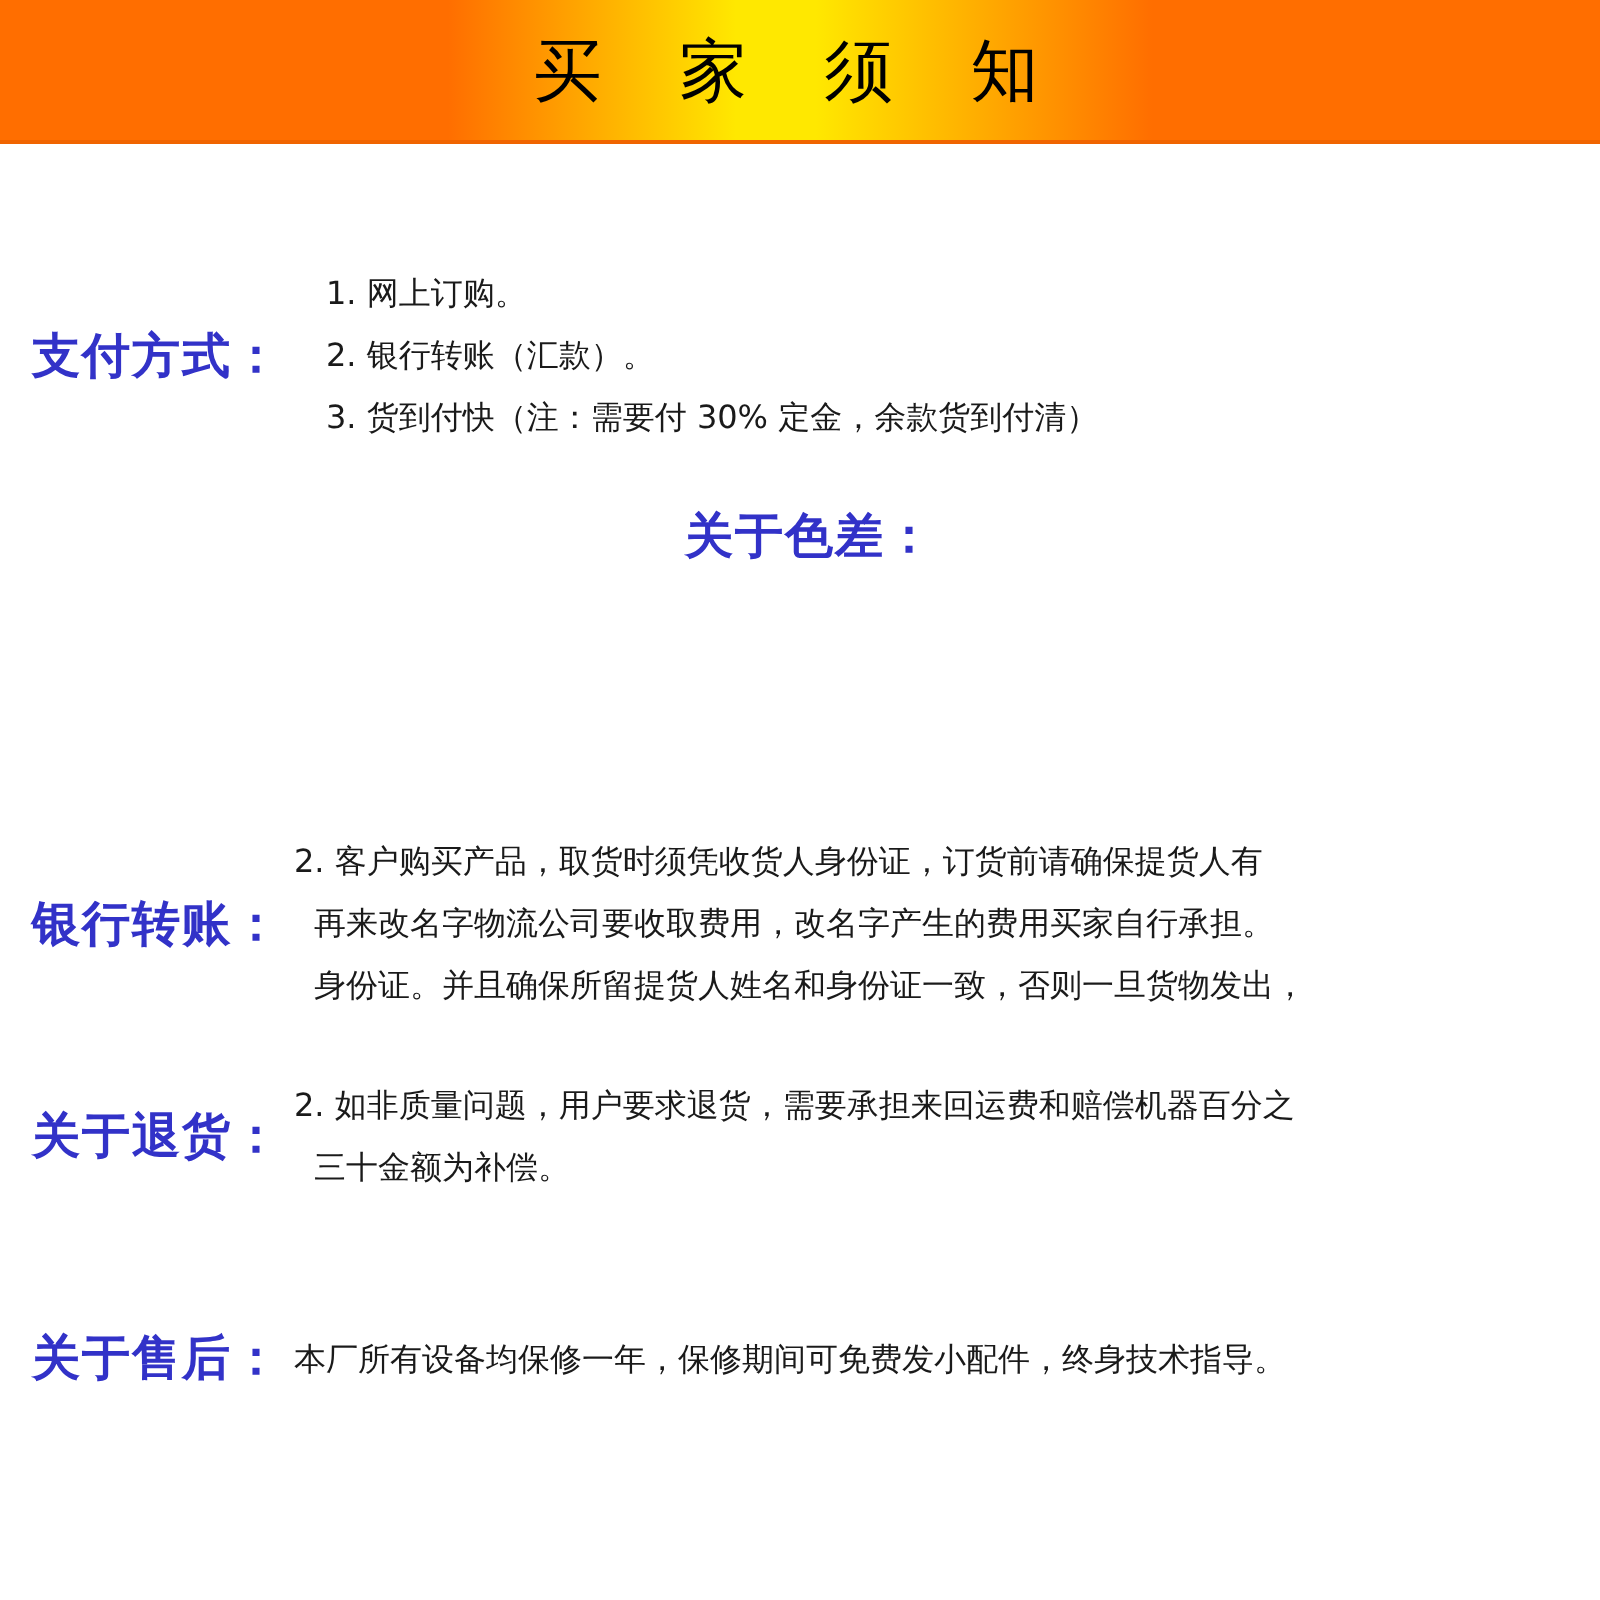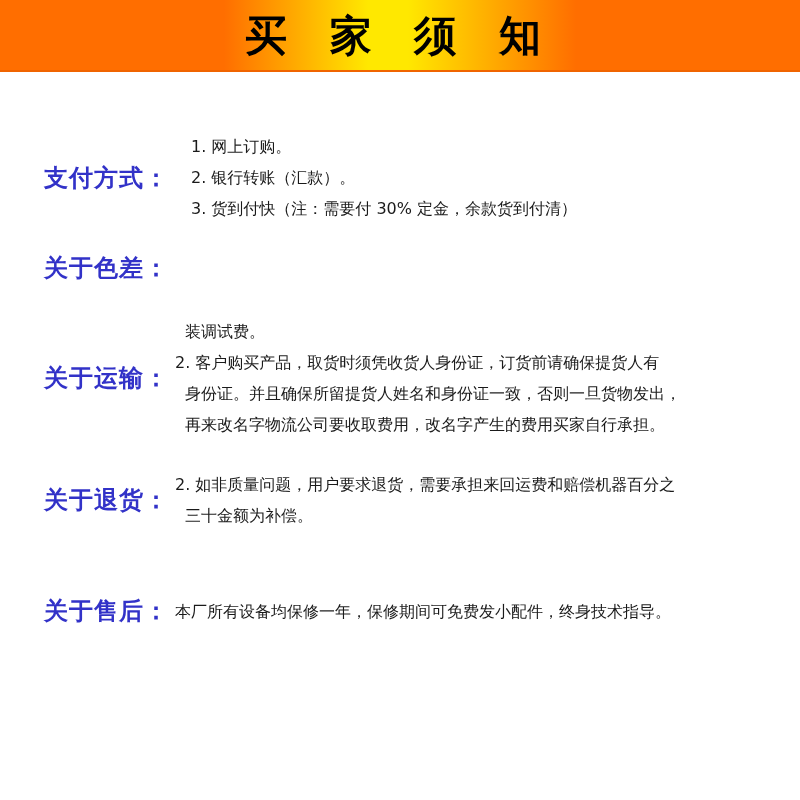--- a/index.html
+++ b/index.html
@@ -20,59 +20,58 @@
       #ff6e00 0%, #ff6e00 28%,
       #ffe800 46%, #ffe800 51%,
       #ff6e00 72%, #ff6e00 100%);
     border-bottom: 2px solid #f06400;
     display: flex;
     align-items: center;
     justify-content: center;
     box-sizing: border-box;
   }
   .banner-title {
-    font-size: 42px;
-    font-weight: bold;
+    font-size: 34px;
+    font-weight: normal;
     color: #000000;
     letter-spacing: 14px;
     white-space: nowrap;
     line-height: 1;
     padding-top: 2px;
     text-align: right;
   }
   .section {
     display: flex;
     align-items: center;
     margin-left: 16px;
   }
   .section-label {
     width: 131px;
     flex: 0 0 131px;
     color: #3232c8;
     font-weight: bold;
     font-size: 24px;
     white-space: nowrap;
     letter-spacing: 1px;
-    margin-left: 28px;
   }
   .section-content {
     font-size: 16px;
     line-height: 31px;
     color: #1a1a1a;
   }
   .line {
     white-space: nowrap;
   }
   .line.cont {
     padding-left: 10px;
   }
   
   .sec-payment   { margin-top: 59px; }
   .sec-payment .section-content { padding-left: 16px; }
-  .sec-color     { margin-top: 28px; }
+  .sec-color     { margin-top: 28px; flex-direction: column; }
   .sec-ship      { margin-top: 32px; }
   .sec-return    { margin-top: 29px; }
   .sec-after     { margin-top: 64px; align-items: flex-end; }
 </style>
 </head>
 <body>
 
 <div class="banner">
   <div class="banner-title">买 家 须 知</div>
 </div>
@@ -84,26 +83,25 @@
     <div class="line">2. 银行转账（汇款）。</div>
     <div class="line">3. 货到付快（注：需要付 30% 定金，余款货到付清）</div>
   </div>
 </div>
 
 <div class="section sec-color">
   <div class="section-label">关于色差：</div>
 </div>
 
 <div class="section sec-ship">
-  <div class="section-label">关于运输：</div>
+  <div class="section-label">银行转账：</div>
   <div class="section-content">
-    <div class="line cont">装调试费。</div>
     <div class="line">2. 客户购买产品，取货时须凭收货人身份证，订货前请确保提货人有</div>
+    <div class="line cont">再来改名字物流公司要收取费用，改名字产生的费用买家自行承担。</div>
     <div class="line cont">身份证。并且确保所留提货人姓名和身份证一致，否则一旦货物发出，</div>
-    <div class="line cont">再来改名字物流公司要收取费用，改名字产生的费用买家自行承担。</div>
   </div>
 </div>
 
 <div class="section sec-return">
   <div class="section-label">关于退货：</div>
   <div class="section-content">
     <div class="line">2. 如非质量问题，用户要求退货，需要承担来回运费和赔偿机器百分之</div>
     <div class="line cont">三十金额为补偿。</div>
   </div>
 </div>

